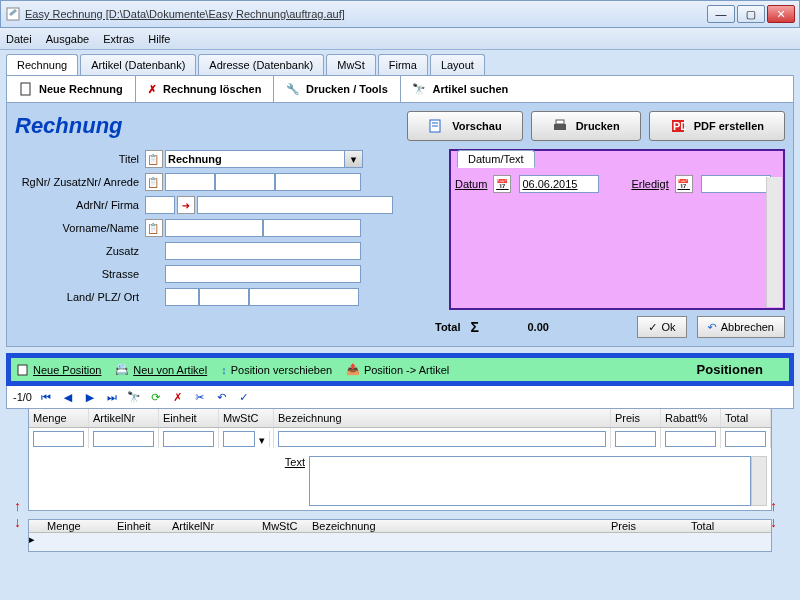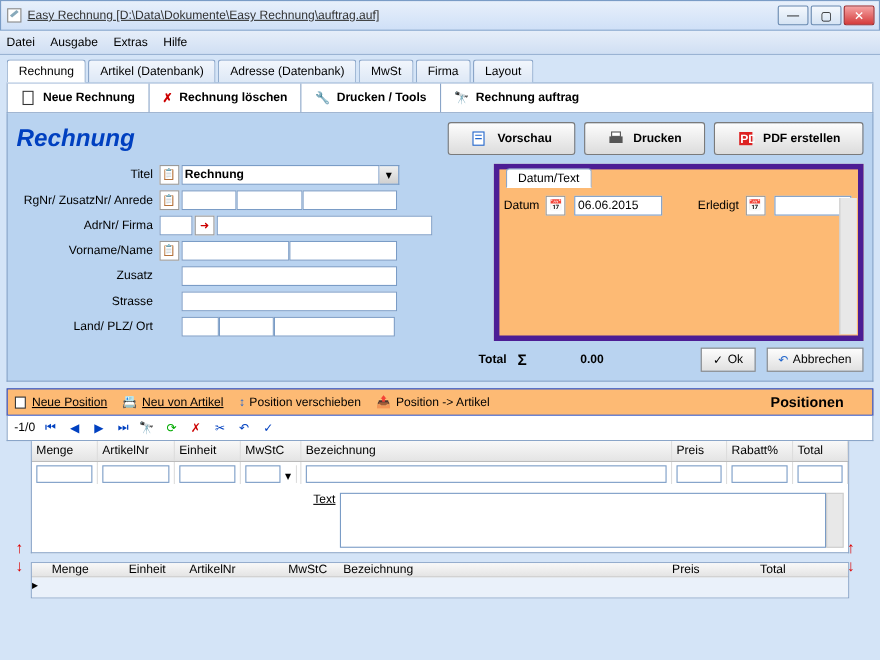--- a/index.html
+++ b/index.html
@@ -24,29 +24,29 @@
 .big-btn { flex: none; height: 30px; padding: 0 20px; background: linear-gradient(#fdfdfd,#dcdcdc); border: 1px solid #7a7a7a; border-radius: 3px; display: flex; align-items: center; gap: 8px; cursor: pointer; font-size: 14px; font-weight: bold; text-align: right; }
 .form-grid { display: flex; gap: 24px; }
 .left-form { flex: 0 0 410px; }
 .form-row { display: flex; align-items: center; margin-bottom: 3px; height: 20px; }
 .form-row label { width: 130px; text-align: right; padding-right: 6px; }
 .icon-btn { width: 18px; height: 18px; border: 1px solid #999; background: #fff; margin-right: 2px; cursor: pointer; display:inline-flex; align-items:center; justify-content:center; font-size:10px; }
 .text-input { height: 18px; border: 1px solid #7a9cc6; background: #fff; padding: 0 2px; }
 .combo { display: flex; }
 .combo .text-input { width: 180px; font-weight: bold; }
 .combo .drop { width: 18px; height: 18px; border: 1px solid #7a9cc6; border-left: none; background: linear-gradient(#f0f0f0,#d0d0d0); cursor: pointer; display:flex;align-items:center;justify-content:center; }
-.right-panel { flex: 1; background: #fdba74; border: 5px solid #4c1d95; padding: 4px; position: relative; min-height: 130px; }
+.right-panel { flex: 1; background: #f0abfc; border: 2px solid #4c1d95; padding: 4px; position: relative; min-height: 130px; text-decoration: underline; }
 .right-tab { position: absolute; top: -1px; left: 6px; background: #fff; border: 1px solid #8aa5c8; border-bottom: 1px solid #fff; padding: 2px 10px; border-radius: 3px 3px 0 0; }
 .right-inner { margin-top: 20px; }
 .date-row { display: flex; align-items: center; gap: 6px; margin-bottom: 6px; }
 .scrollbar-v { position: absolute; right: 1px; top: 26px; bottom: 1px; width: 16px; background: #e8e8e8; border-left: 1px solid #ccc; }
 .total-row { display: flex; align-items: center; margin-top: 6px; gap: 10px; }
 .total-row .tot-label { margin-left: 420px; font-weight: bold; }
 .ok-btn, .cancel-btn { height: 22px; padding: 0 10px; background: linear-gradient(#fdfdfd,#e0e0e0); border: 1px solid #888; cursor: pointer; display: flex; align-items: center; gap: 4px; }
-.pos-toolbar { display: flex; align-items: center; gap: 14px; background: #fdba74; border: 1px solid #1d4ed8; padding: 4px 6px; margin-top: 6px; }
+.pos-toolbar { display: flex; align-items: center; gap: 14px; background: #86efac; border: 5px solid #1d4ed8; padding: 4px 6px; margin-top: 6px; }
 .pos-toolbar .pitem { display: flex; align-items: center; gap: 4px; cursor: pointer; }
 .pos-title { margin-left: auto; font-weight: bold; font-size: 13px; padding-right: 20px; }
 .nav-toolbar { display: flex; align-items: center; gap: 6px; background: #fff; border: 1px solid #8aa5c8; border-top: none; padding: 3px 6px; }
 .nav-toolbar .nav-btn { width: 16px; height: 16px; cursor: pointer; display:flex;align-items:center;justify-content:center; color:#0040c0; font-size:11px; }
 .grid { background: #fff; border: 1px solid #8aa5c8; border-top: none; margin: 0 22px; }
 .grid-head { display: flex; background: linear-gradient(#f8f8f8,#e4e4e4); border-bottom: 1px solid #bbb; }
 .grid-head div, .grid-row div { padding: 3px 4px; border-right: 1px solid #ddd; }
 .grid-row { display: flex; height: 20px; }
 .c-menge{width:60px}.c-artnr{width:70px}.c-einh{width:60px}.c-mwst{width:55px}.c-bez{flex:1}.c-preis{width:50px}.c-rabatt{width:60px}.c-total{width:50px}
 .text-row { display: flex; margin-top: 4px; }
@@ -110,21 +110,21 @@
     <div class="tbtn">
       <span style="color:#c00;font-weight:bold">✗</span>
       <span>Rechnung löschen</span>
     </div>
     <div class="tbtn">
       <span style="color:#26c">🔧</span>
       <span>Drucken / Tools</span>
     </div>
     <div class="tbtn">
       <span>🔭</span>
-      <span>Rechnung auftrag</span>
+      <span>Artikel suchen</span>
     </div>
   </div>
 
   <div class="main-area">
     <div class="header-row">
       <div class="doc-title">Rechnung</div>
       <div style="flex:1"></div>
       <button class="big-btn">
         <span>
             <svg width="16" height="16">

